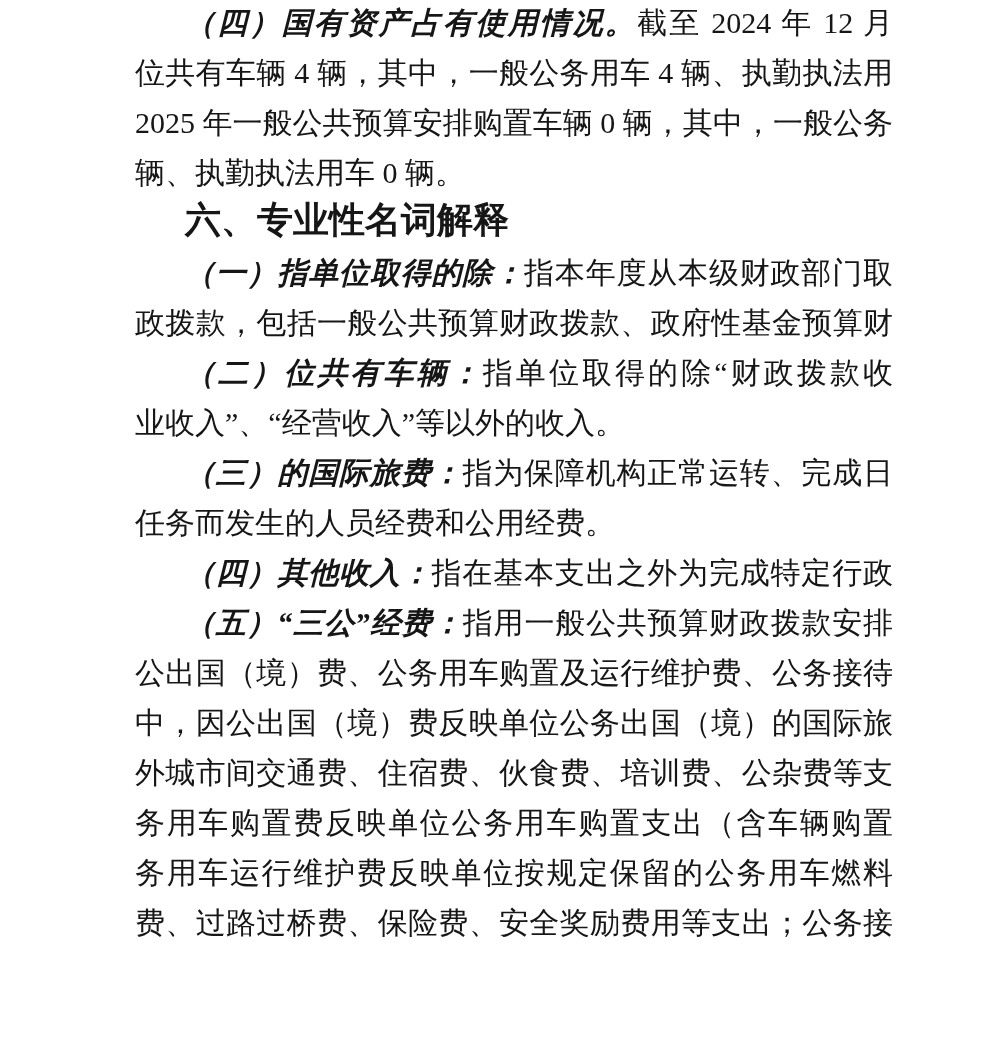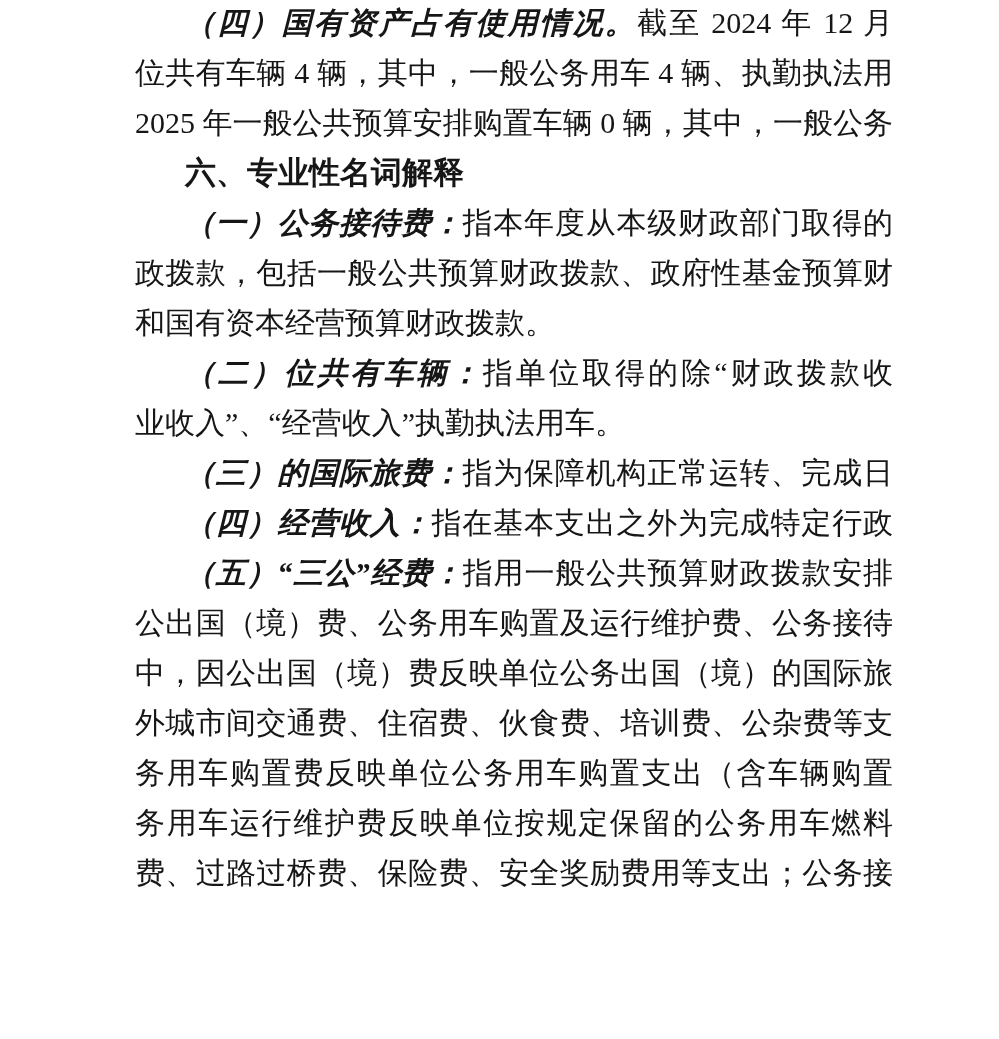--- a/index.html
+++ b/index.html
@@ -31,58 +31,59 @@
   }
   .jst {
     text-align: justify;
     text-align-last: justify;
     text-justify: inter-character;
   }
   .ind {
     text-indent: 50px;
   }
   .hd {
-    font-family: Liberation Sans, sans-serif;
+    font-family: Liberation Mono, monospace;
     font-weight: 700;
-    font-size: 31px;
+    font-size: 36px;
   }
   .line b {
     font-weight: 700;
     font-style: italic;
   }
 </style>
 </head>
 <body>
 
 <div class="page">
   <div class="doc">
 
     <div class="line jst ind"><b>（四）国有资产占有使用情况。</b><span>截至 2024 年 12 月底，本单</span></div>
 
     <div class="line jst"><span>位共有车辆 4 辆，其中，一般公务用车 4 辆、执勤执法用车 0 辆。</span></div>
 
     <div class="line jst"><span>2025 年一般公共预算安排购置车辆 0 辆，其中，一般公务用车 0</span></div>
 
+    <div class="line"><span>辆、执勤执法用车 0 辆。</span></div>
 
     <div class="line hd ind"><span>六、专业性名词解释</span></div>
 
-    <div class="line jst ind"><b>（一）公务接待费：</b><span>指本年度从本级财政部门取得的财</span></div>
+    <div class="line jst ind"><b>（一）指单位取得的除：</b><span>指本年度从本级财政部门取得的财</span></div>
 
     <div class="line jst"><span>政拨款，包括一般公共预算财政拨款、政府性基金预算财政拨款</span></div>
 
-    <div class="line"><span>和国有资本经营预算财政拨款。</span></div>
 
     <div class="line jst ind"><b>（二）位共有车辆：</b><span>指单位取得的除“财政拨款收入”、“事</span></div>
 
-    <div class="line"><span>业收入”、“经营收入”执勤执法用车。</span></div>
+    <div class="line"><span>业收入”、“经营收入”等以外的收入。</span></div>
 
     <div class="line jst ind"><b>（三）的国际旅费：</b><span>指为保障机构正常运转、完成日常工作</span></div>
 
+    <div class="line"><span>任务而发生的人员经费和公用经费。</span></div>
 
-    <div class="line jst ind"><b>（四）经营收入：</b><span>指在基本支出之外为完成特定行政任务</span></div>
+    <div class="line jst ind"><b>（四）其他收入：</b><span>指在基本支出之外为完成特定行政任务</span></div>
 
 
     <div class="line jst ind"><b>（五）“三公”经费：</b><span>指用一般公共预算财政拨款安排的因</span></div>
 
     <div class="line jst"><span>公出国（境）费、公务用车购置及运行维护费、公务接待费。其</span></div>
 
     <div class="line jst"><span>中，因公出国（境）费反映单位公务出国（境）的国际旅费、国</span></div>
 
     <div class="line jst"><span>外城市间交通费、住宿费、伙食费、培训费、公杂费等支出；公</span></div>
 

